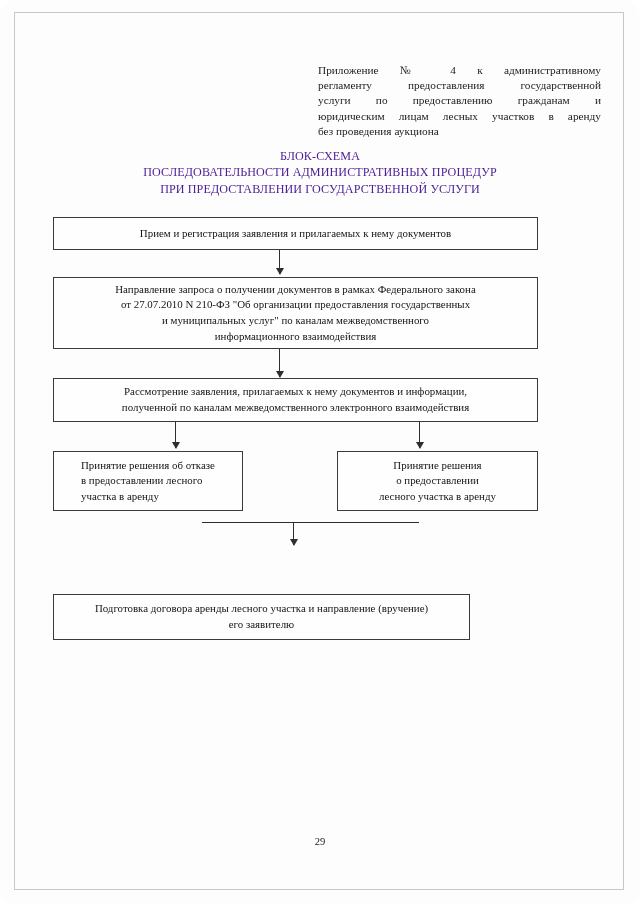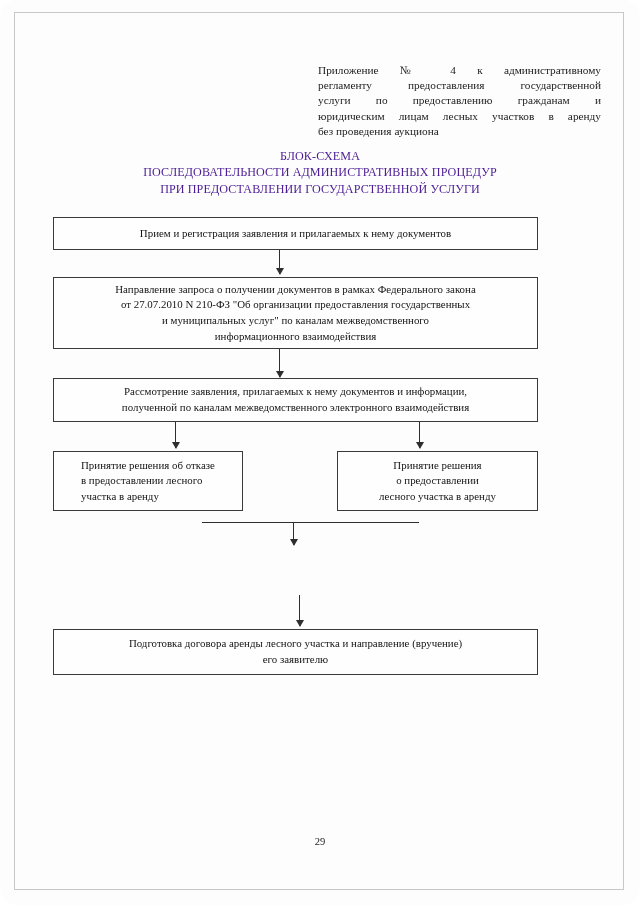--- a/index.html
+++ b/index.html
@@ -169,19 +169,19 @@
     <span class="bline">о предоставлении</span>
     <span class="bline">лесного участка в аренду</span>
   </div>
 
   <div class="hline-merge" style="left:202px; top:522px; width:217px;"></div>
   <div class="arrow" style="left:293px; top:522px; height:23px;"></div>
 
 
   <div class="arrow" style="left:299px; top:595px; height:31px;"></div>
 
-  <div class="fbox center" style="left:53px; top:629px; width:485px; height:46px;justify-content:center;">
+  <div class="fbox center" style="left:53px; top:594px; width:417px; height:46px;justify-content:center;">
     <span class="bline">Подготовка договора аренды лесного участка и направление (вручение)</span>
     <span class="bline">его заявителю</span>
   </div>
 
   <div id="page-number">29</div>
 </div>
 
 </body></html>

